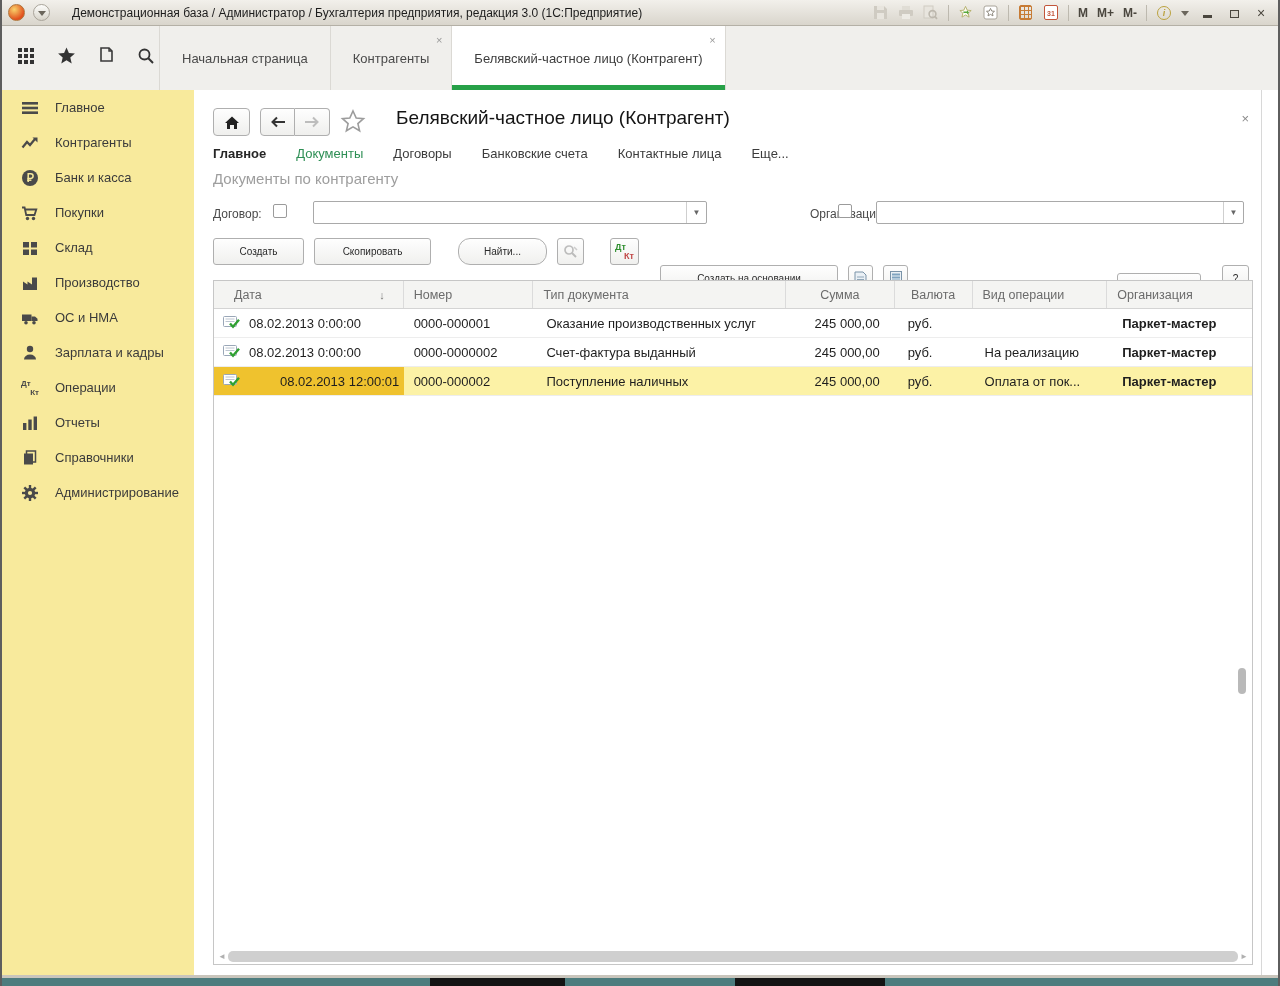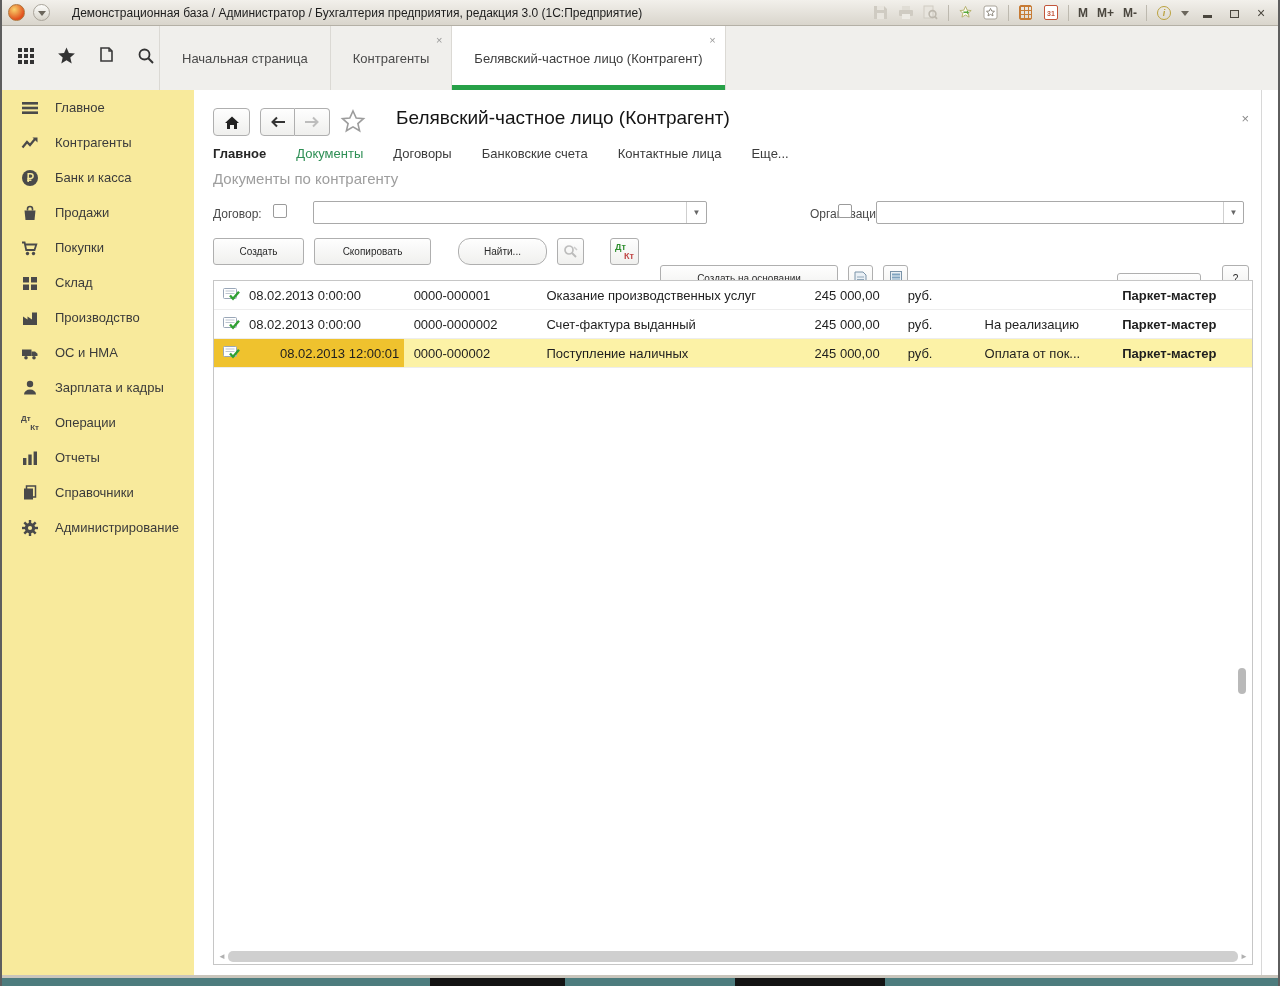--- a/index.html
+++ b/index.html
@@ -286,27 +286,20 @@
     <div class="side-item">
       <svg width="18" height="18" viewBox="0 0 18 18">
           <circle cx="9" cy="9" r="8" fill="#4A4A4A"></circle>
           <path d="M7.2,13 V4.8 h2.6 a2.3,2.3 0 0 1 0,4.6 H6.2" fill="none" stroke="#F8EA9C" stroke-width="1.5"></path>
           <line x1="6.2" y1="11.2" x2="10.4" y2="11.2" stroke="#F8EA9C" stroke-width="1.4"></line>
         </svg>
       <span>Банк и касса</span>
     </div>
     <div class="side-item">
       <svg width="18" height="18" viewBox="0 0 18 18">
-          <path d="M3.5,6.5 h11 l-1,9.5 h-9 z" fill="#4A4A4A"></path>
-          <path d="M6.5,6.5 V5 a2.5,2.5 0 0 1 5,0 v1.5" fill="none" stroke="#4A4A4A" stroke-width="1.6"></path>
-        </svg>
-      <span>Продажи</span>
-    </div>
-    <div class="side-item">
-      <svg width="18" height="18" viewBox="0 0 18 18">
           <path d="M1,3.5 h2.6 l1.6,7.5 h8.3 l1.8,-5.5 H4.6" fill="none" stroke="#4A4A4A" stroke-width="1.8"></path>
           <circle cx="6.5" cy="14.5" r="1.7" fill="#4A4A4A"></circle>
           <circle cx="12.5" cy="14.5" r="1.7" fill="#4A4A4A"></circle>
         </svg>
       <span>Покупки</span>
     </div>
     <div class="side-item">
       <svg width="18" height="18" viewBox="0 0 18 18">
           <g fill="#4A4A4A">
             <rect x="2" y="3" width="6" height="5.5"></rect>
@@ -467,20 +460,32 @@
           </svg>
       </div>
       <div class="btn more-btn" style="right:48px; left:auto;margin-top:8px;">
         <span>Еще</span>
         <span class="tri-down"></span>
       </div>
       <div class="btn ibtn" style="right:0; left:auto; width:27px;">?</div>
     </div>
 
     <div class="table-area">
+      <div class="thead">
+        <div class="th c1">
+          <span>Дата</span>
+          <span class="sort">↓</span>
+        </div>
+        <div class="th c2">Номер</div>
+        <div class="th c3">Тип документа</div>
+        <div class="th c4 center">Сумма</div>
+        <div class="th c5 center">Валюта</div>
+        <div class="th c6">Вид операции</div>
+        <div class="th c7">Организация</div>
+      </div>
 
       <div class="trow">
         <div class="td c1">
           <svg width="17" height="14" viewBox="0 0 17 14">
               <rect x="0.5" y="0.5" width="13" height="10" rx="1" fill="#fff" stroke="#9AA7B8"></rect>
               <g stroke="#BCC5D0">
                 <line x1="2.5" y1="3" x2="11.5" y2="3"></line>
                 <line x1="2.5" y1="5.5" x2="11.5" y2="5.5"></line>
               </g>
               <path d="M7,7.5 l3,3.2 l6,-7" fill="none" stroke="#2FA032" stroke-width="2.4"></path>

